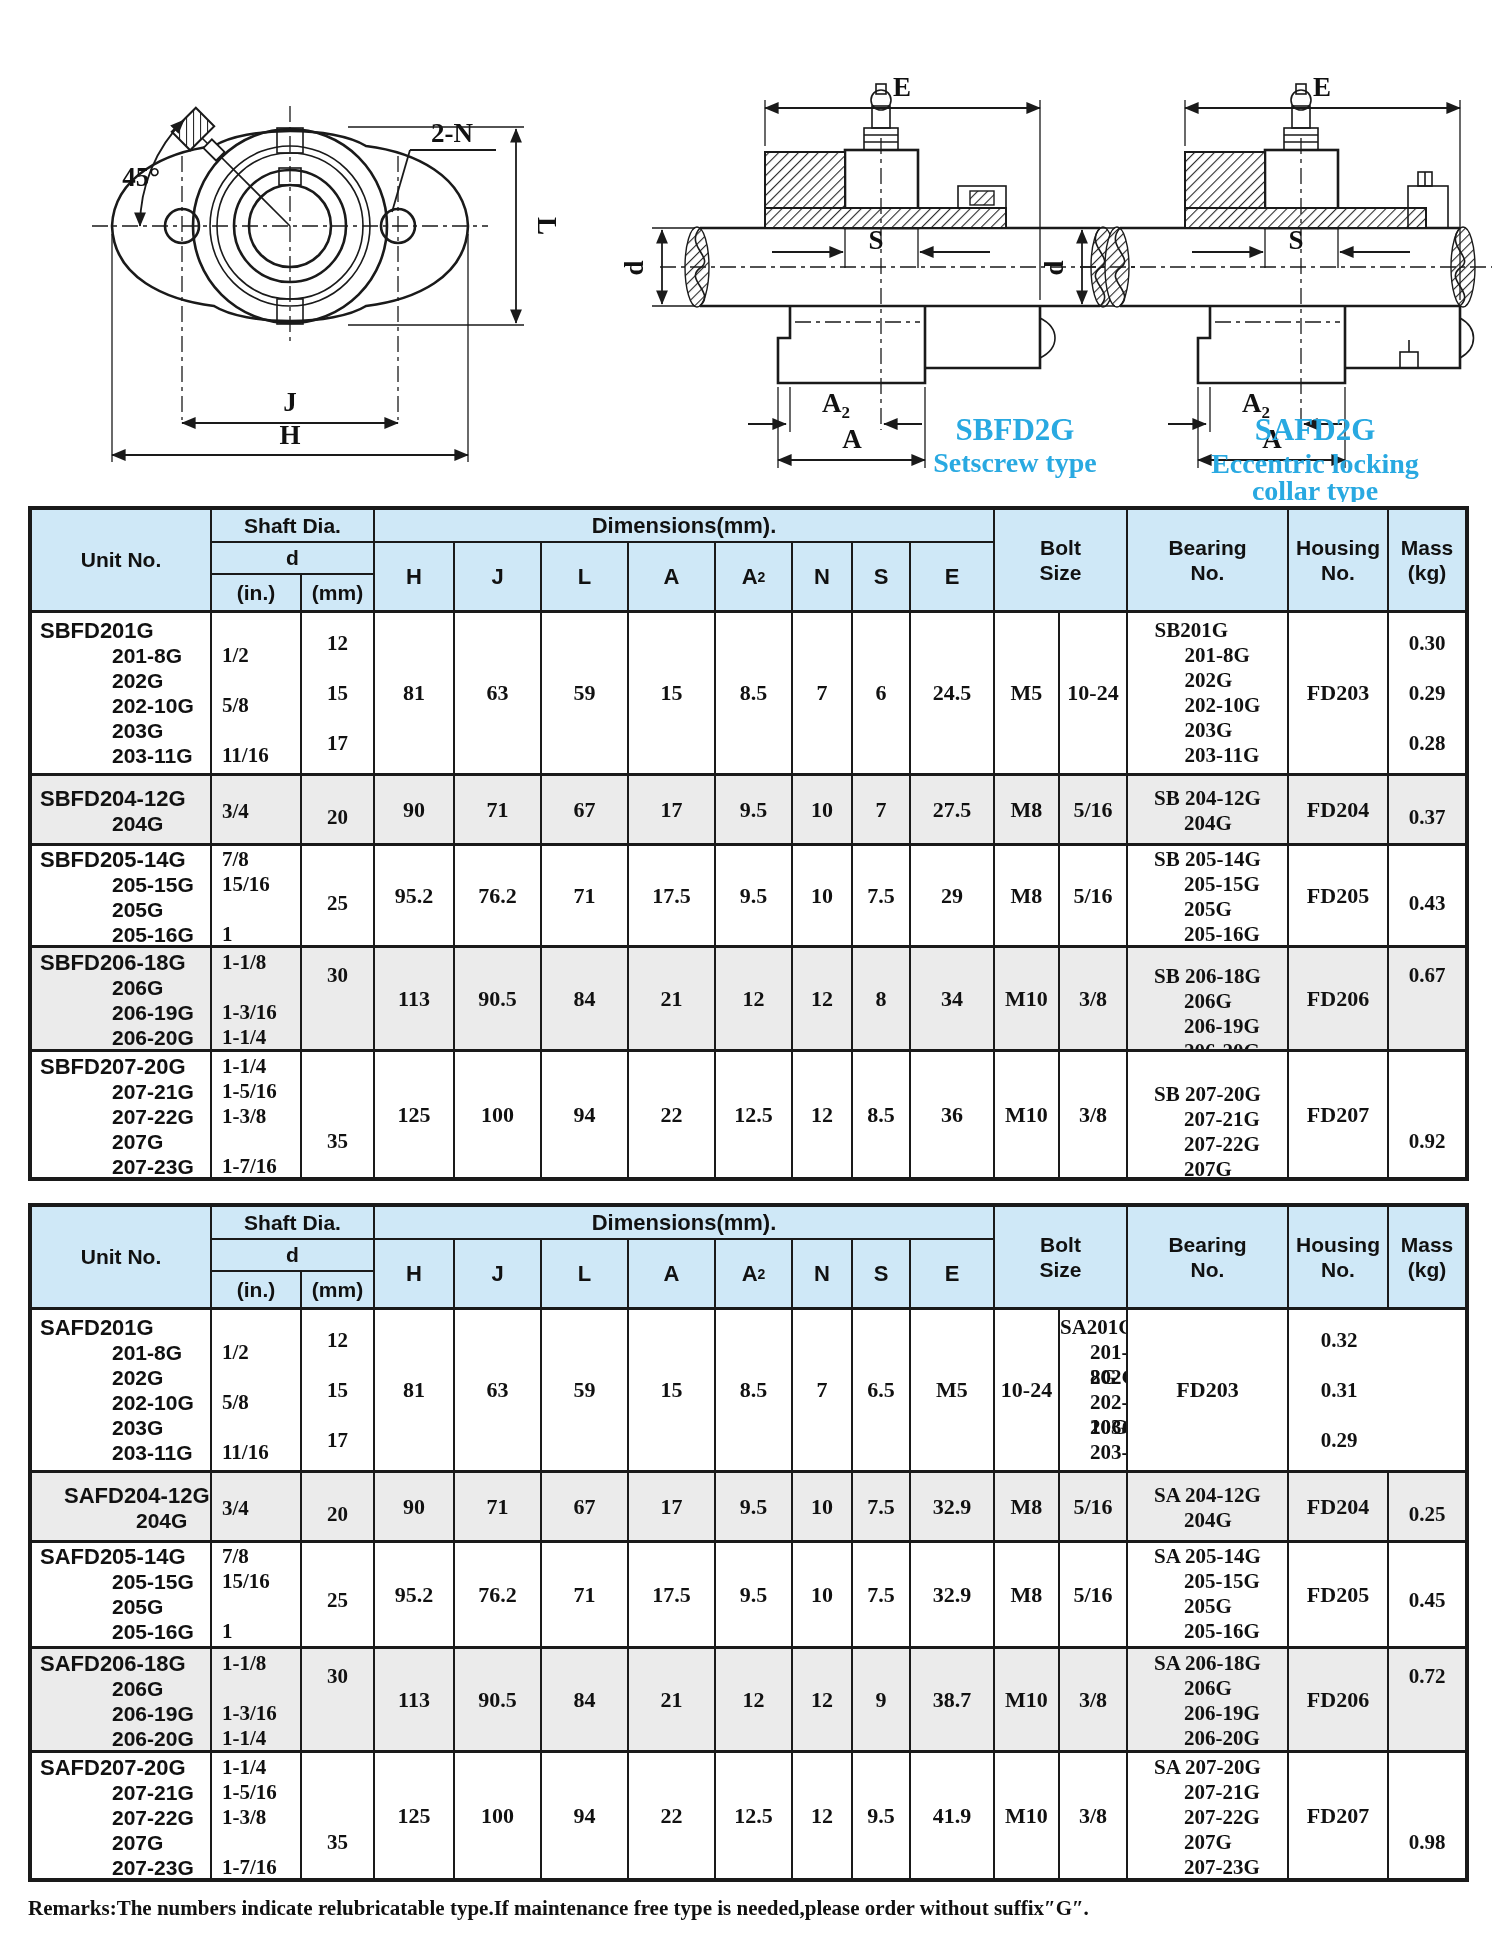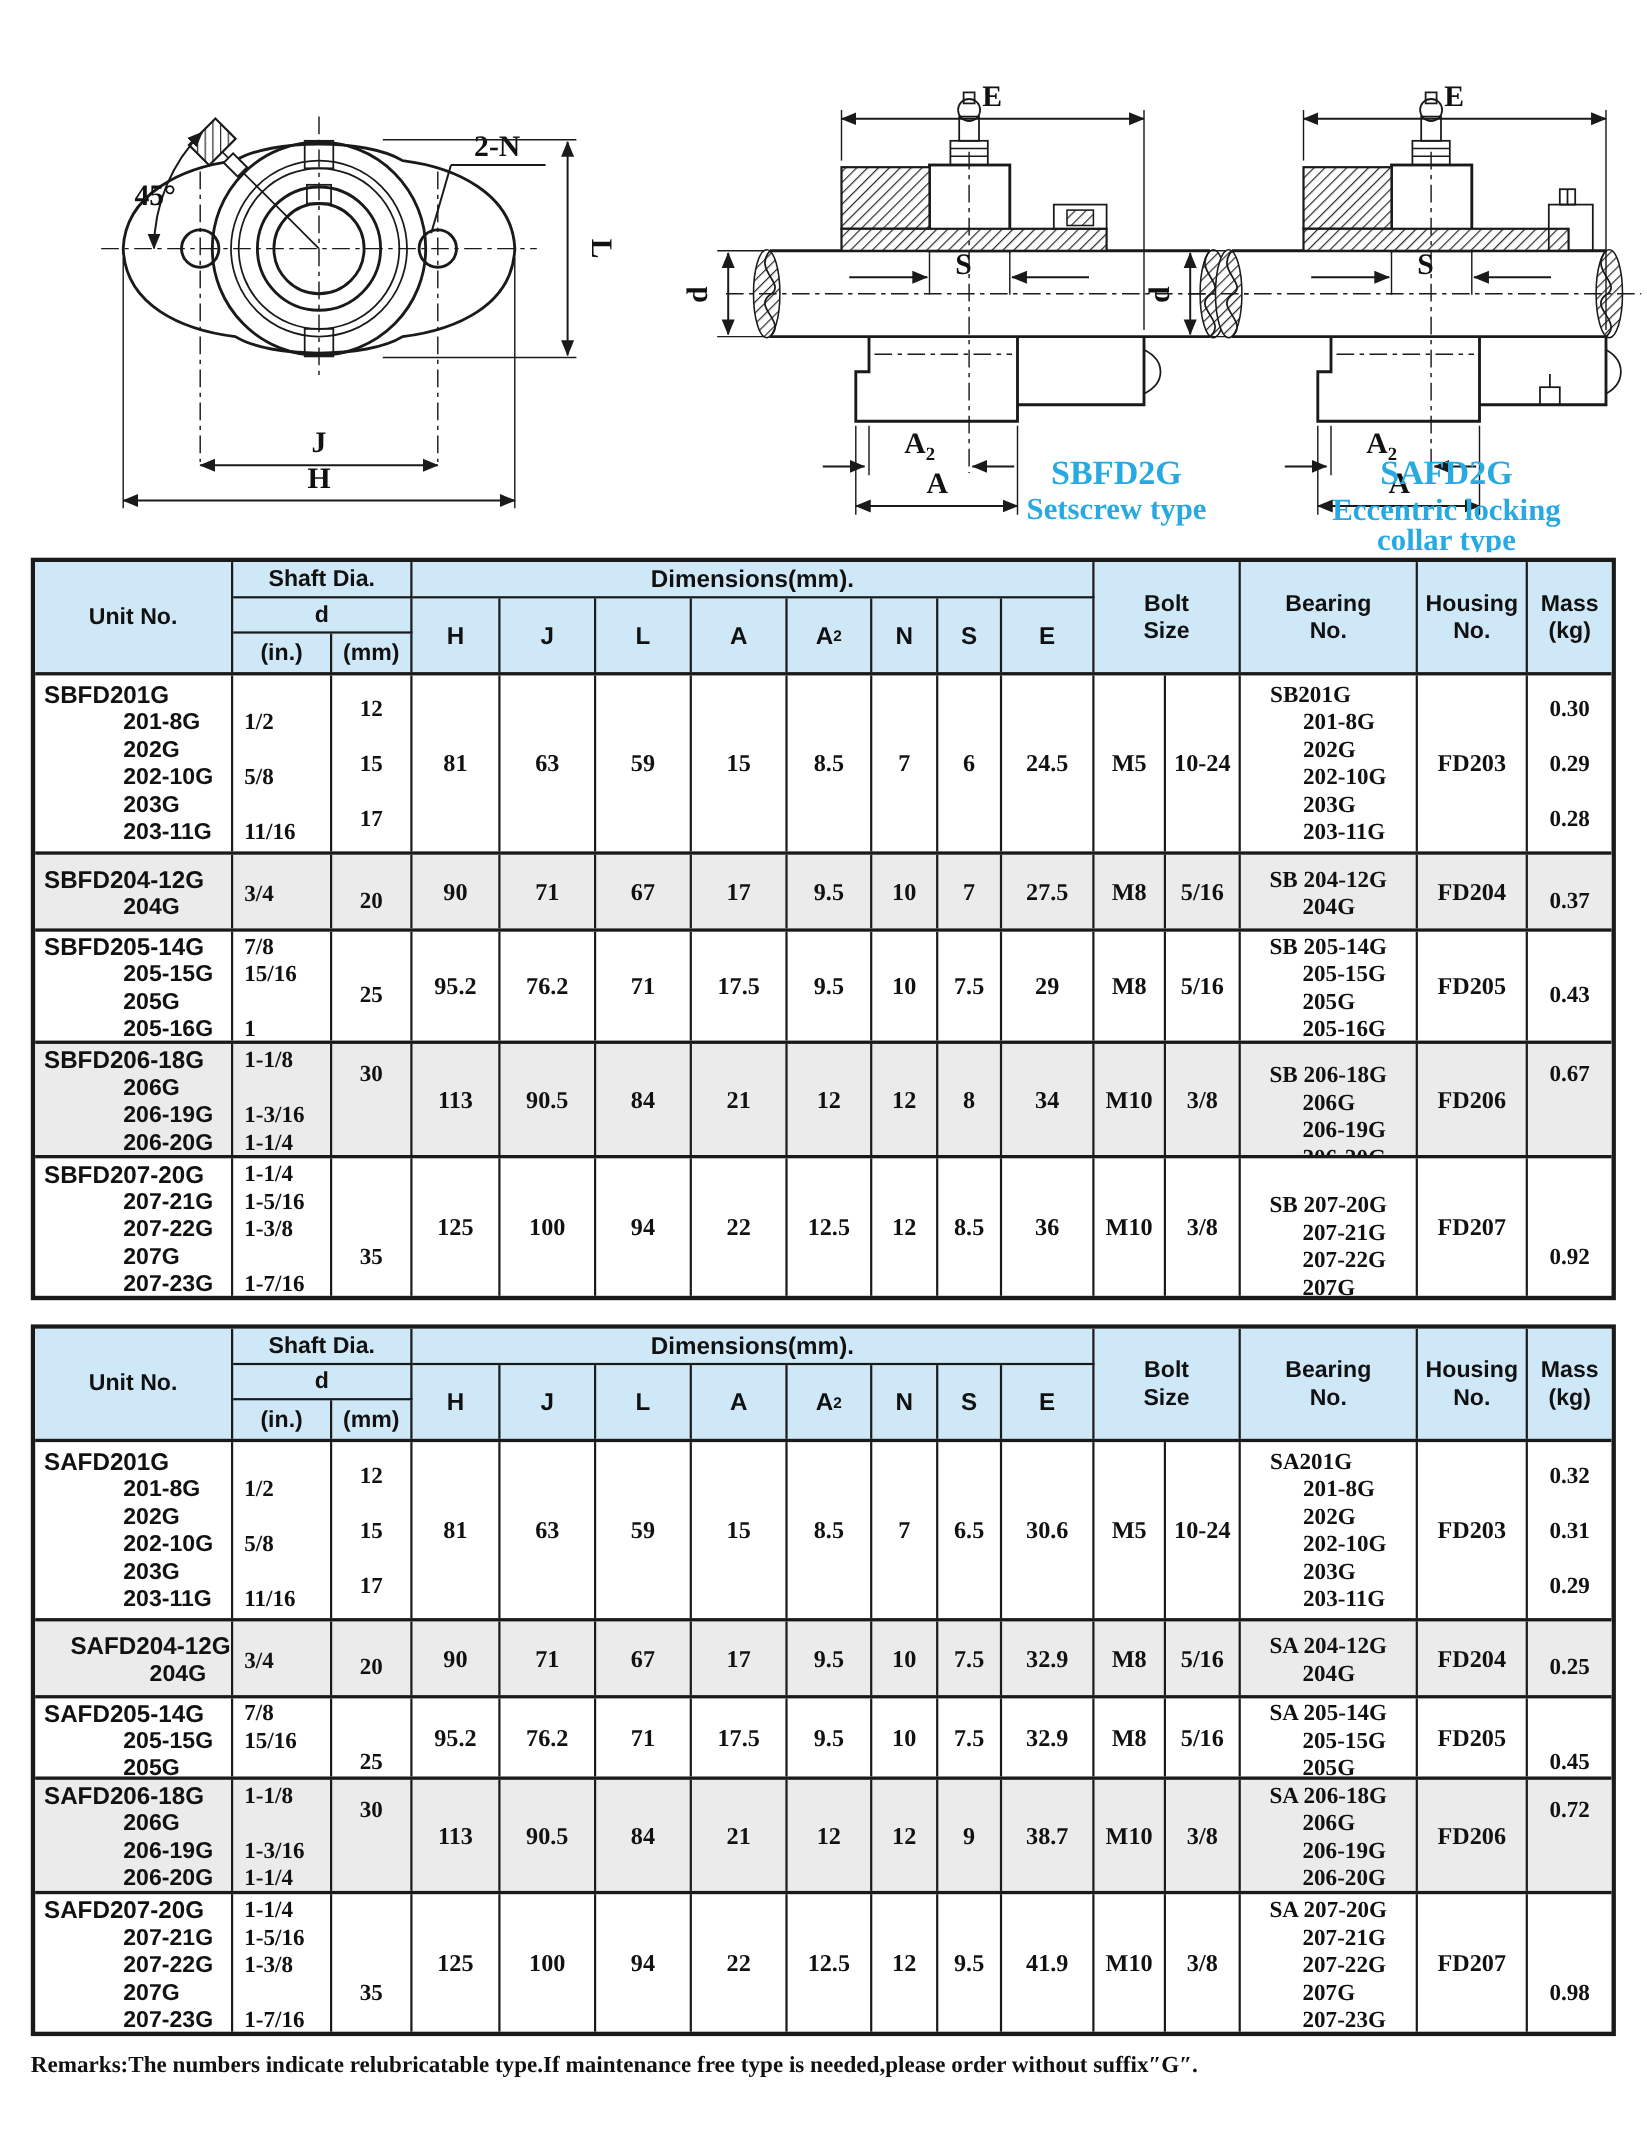--- a/index.html
+++ b/index.html
@@ -609,21 +609,20 @@
             <div class="ln">17</div>
           </div>
         </div>
         <div class="tc center">81</div>
         <div class="tc center">63</div>
         <div class="tc center">59</div>
         <div class="tc center">15</div>
         <div class="tc center">8.5</div>
         <div class="tc center">7</div>
         <div class="tc center">6.5</div>
-        <div class="tc center">30.6</div>
         <div class="tc center">M5</div>
         <div class="tc center">10-24</div>
         <div class="tc ">
           <div class="stack bearing" style="padding-top: 5px;">
             <div class="bwrap">
               <div class="ln">SA201G</div>
               <div class="ln sub">201-8G</div>
               <div class="ln sub">202G</div>
               <div class="ln sub">202-10G</div>
               <div class="ln sub">203G</div>
@@ -679,21 +678,21 @@
           </div>
         </div>
         <div class="tc center">FD204</div>
         <div class="tc ">
           <div class="stack mass" style="padding-top: 16.5px;">
             <div class="sp"></div>
             <div class="ln">0.25</div>
           </div>
         </div>
       </div>
-      <div class="trow" style="height: 74px;">
+      <div class="trow" style="height: 106px;">
         <div class="tc ">
           <div class="stack unit" style="padding-top: 1px;">
             <div class="ln">SAFD205-14G</div>
             <div class="ln sub">205-15G</div>
             <div class="ln sub">205G</div>
             <div class="ln sub">205-16G</div>
           </div>
         </div>
         <div class="tc ">
           <div class="stack in" style="padding-top: 1px;">

